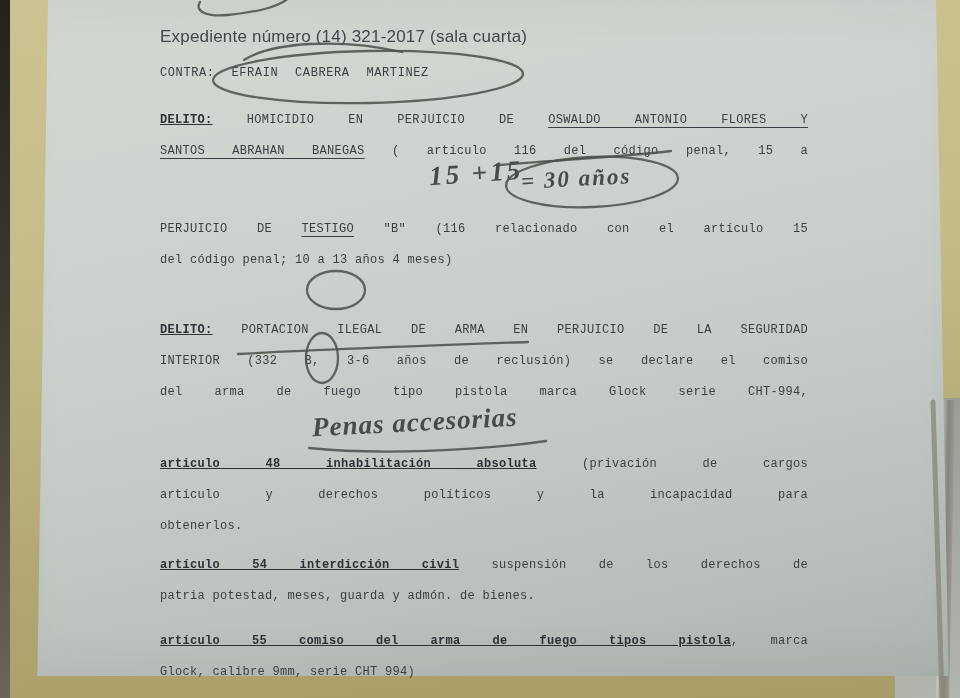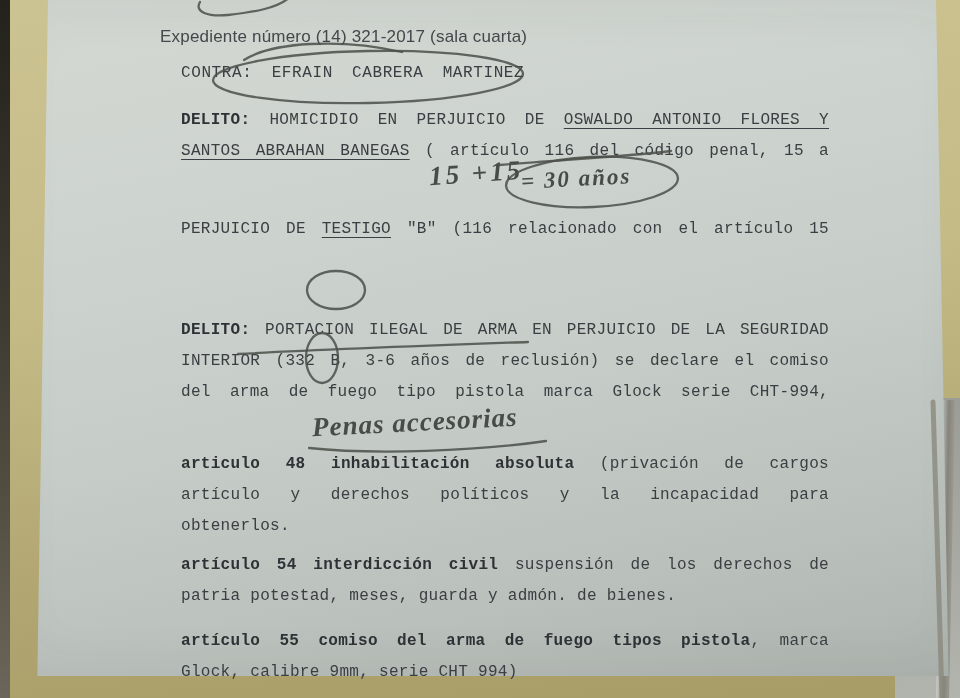--- a/index.html
+++ b/index.html
@@ -39,25 +39,25 @@
     color: #3b3e42;
   }
   #case-number-line {
     position: absolute; left: 0; top: 27px; width: 648px;
     font-family: "Liberation Sans", sans-serif;
     font-size: 17px; font-weight: 500; color: #44474b;
     letter-spacing: 0.2px;
   }
   .para {
     position: absolute; left: 0; width: 648px;
-    font-size: 16px; line-height: 31px; letter-spacing: 0.3px; margin-left: 21px;
+    font-size: 12px; line-height: 31px; letter-spacing: 0.3px;
   }
   .tline { text-align: justify; text-align-last: justify; white-space: normal; }
   .tline.last { text-align-last: left; }
-  .b { font-weight: bold; color: #2e3135; }
+  .b { font-weight: bold; color: #2e3135; text-decoration: underline; }
   .u { text-decoration: underline; text-underline-offset: 4px; text-decoration-thickness: 1.2px; }
   #para-contra-line { word-spacing: 9px; letter-spacing: 0.6px; }
   
   .hw {
     position: absolute;
     font-family: "Liberation Serif", serif;
     font-style: italic; font-weight: 600;
     color: #474c47;
   }
   #hw-sum    { left: 429px; top: 158px; font-size: 27px; letter-spacing: 3px; transform: rotate(-4deg); }
@@ -86,20 +86,21 @@
 
     <div class="para" id="para-contra-line" style="top: 58px;">
           <div class="tline last"><span>CONTRA: </span><span>EFRAIN CABRERA MARTINEZ</span></div>
         </div>
         <div class="para" id="para-delito-homicidio" style="top: 105px;">
           <div class="tline"><span class="b">DELITO:</span><span> HOMICIDIO EN PERJUICIO DE </span><span class="u">OSWALDO ANTONIO FLORES Y</span></div>
           <div class="tline"><span class="u">SANTOS ABRAHAN BANEGAS</span><span> ( artículo 116 del código penal, 15 a</span></div>
         </div>
         <div class="para" id="para-delito-tentativa" style="top: 214px;">
           <div class="tline"><span>PERJUICIO DE </span><span class="u">TESTIGO</span><span> "B" (116 relacionado con el artículo 15</span></div>
+          <div class="tline last"><span>del código penal; 10 a 13 años 4 meses)</span></div>
         </div>
         <div class="para" id="para-delito-portacion" style="top: 315px;">
           <div class="tline"><span class="b">DELITO:</span><span> PORTACION ILEGAL DE ARMA EN PERJUICIO DE LA SEGURIDAD</span></div>
           <div class="tline"><span>INTERIOR (332 B, 3-6 años de reclusión) se declare el comiso</span></div>
           <div class="tline"><span>del arma de fuego tipo pistola marca Glock serie CHT-994,</span></div>
         </div>
         <div class="para" id="para-articulo-48" style="top: 449px;">
           <div class="tline"><span class="b">articulo 48 inhabilitación absoluta</span><span> (privación de cargos</span></div>
           <div class="tline"><span>artículo y derechos políticos y la incapacidad para</span></div>
           <div class="tline last"><span>obtenerlos.</span></div>

